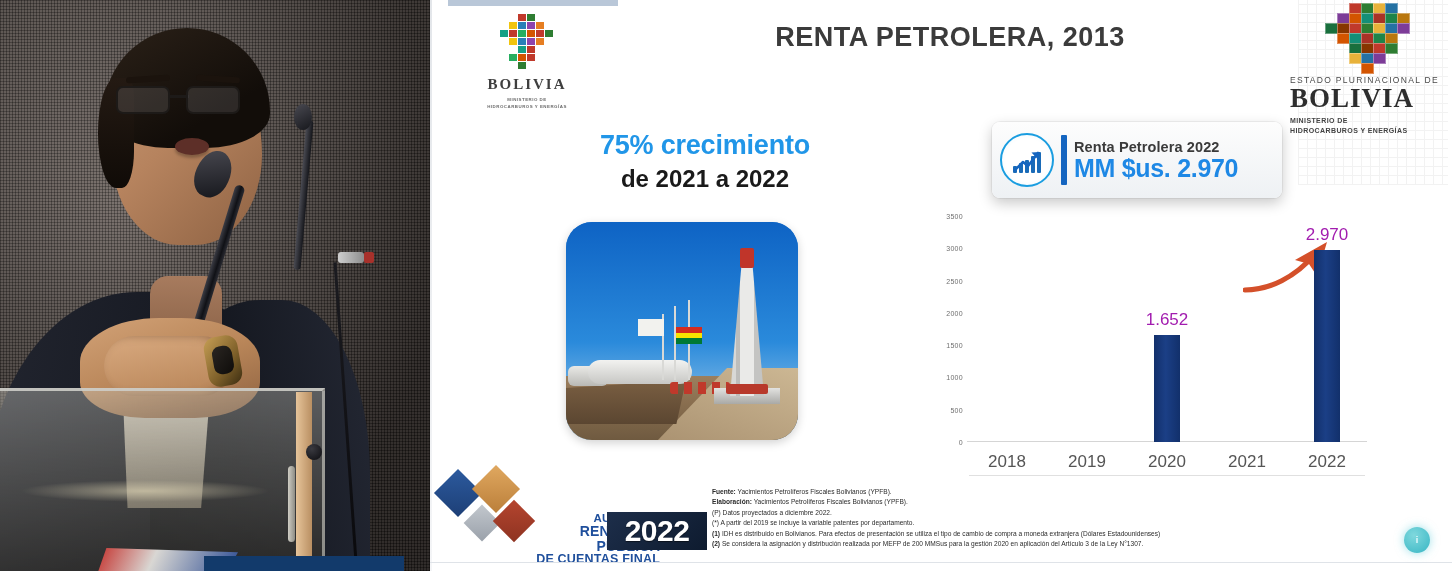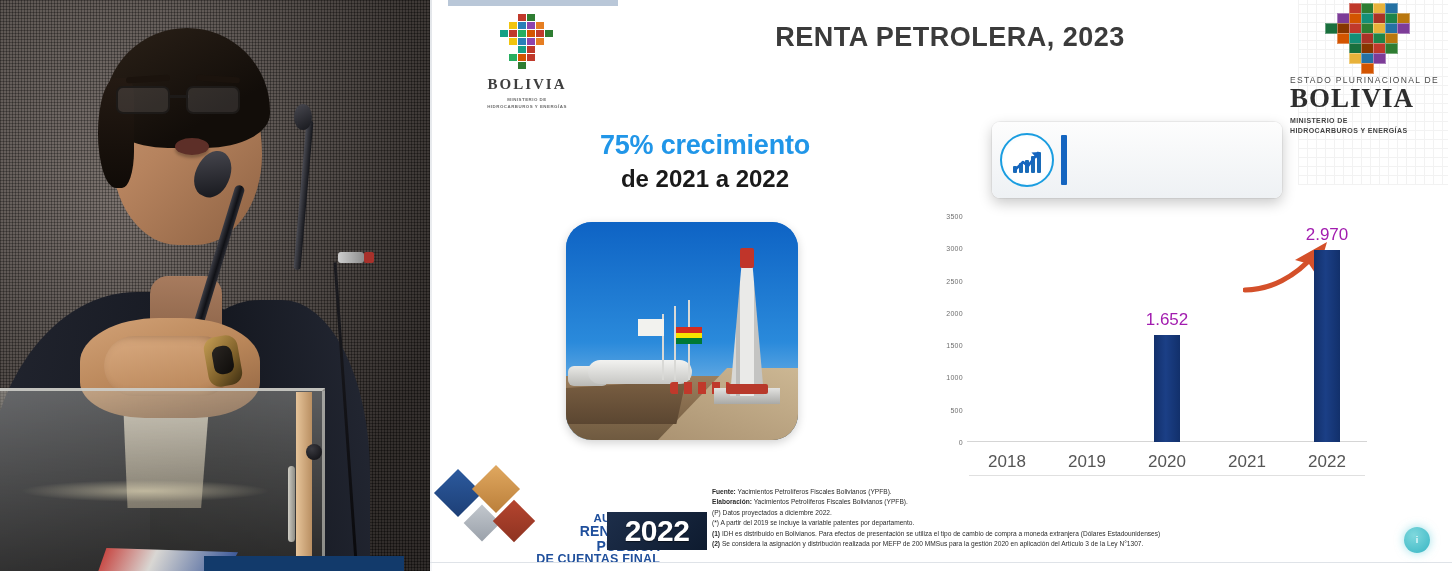--- a/index.html
+++ b/index.html
@@ -307,21 +307,21 @@
           <i style="left: 50px; top: 51px; width: 11px; height: 9px; background: rgb(36, 113, 163);"></i>
           <i style="left: 62px; top: 51px; width: 11px; height: 9px; background: rgb(125, 60, 152);"></i>
           <i style="left: 50px; top: 61px; width: 11px; height: 9px; background: rgb(211, 84, 0);"></i>
         </div>
       <div class="l1">ESTADO PLURINACIONAL DE</div>
       <div class="l2">BOLIVIA</div>
       <div class="l3">MINISTERIO DE</div>
       <div class="l3" style="margin-top:0">HIDROCARBUROS Y ENERGÍAS</div>
     </div>
 
-    <div class="title">RENTA PETROLERA, 2023</div>
+    <div class="title">RENTA PETROLERA, 2013</div>
 
     <div class="growth">
       <div class="g1">75% crecimiento</div>
       <div class="g2">de 2021 a 2022</div>
     </div>
 
     <div class="photo">
       <div class="ph-sky"></div>
       <div class="ph-ground"></div>
       <div class="ph-road"></div>
@@ -349,20 +349,24 @@
               <b style="height:13px"></b>
               <b style="height:17px"></b>
               <b style="height:21px"></b>
           </div>
           <svg class="ci-arrow" viewBox="0 0 28 22">
             <path d="M2 20 L10 12 L15 16 L25 3" stroke="#1565c0" stroke-width="2.6" fill="none" stroke-linecap="round" stroke-linejoin="round"></path>
             <path d="M18.5 2.5 L26.5 2 L25.5 10 Z" fill="#1565c0"></path>
           </svg>
         </div>
         <div class="callout-bar"></div>
+        <div class="callout-text">
+          <div class="callout-t1">Renta Petrolera 2022</div>
+          <div class="callout-t2">MM $us. 2.970</div>
+        </div>
       </div>
     </div>
 
     <div class="chart">
       <div class="chart-plot" id="plot">
         <div class="axis-x"></div>
         <svg class="arrow-up" viewBox="0 0 92 62">
           <path d="M2 52 C26 52 52 40 74 14" stroke="#d4502a" stroke-width="5" fill="none" stroke-linecap="round"></path>
           <path d="M52 22 L84 4 L74 38 L66 26 Z" fill="#d4502a"></path>
         </svg>

